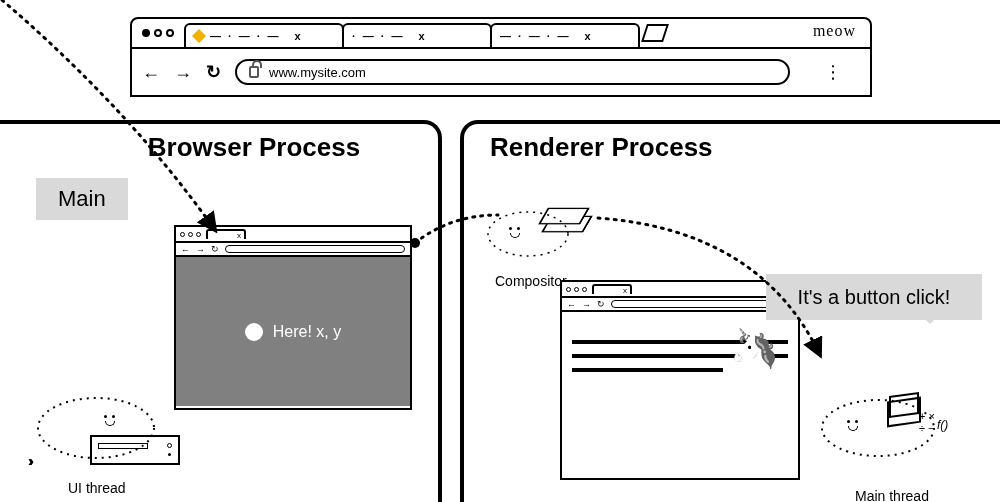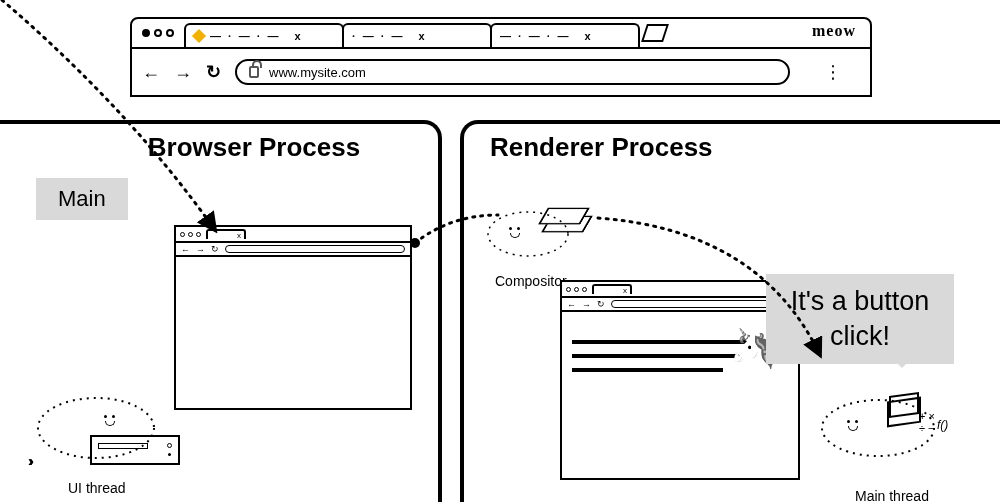--- a/index.html
+++ b/index.html
@@ -77,21 +77,20 @@
     margin-left: 6px;
     align-self: center;
   }
   .meow {
     position: absolute;
     right: 14px;
     top: 3px;
     font-size: 16px;
     font-family: "Comic Sans MS", cursive;
     letter-spacing: 1px;
-    font-weight: bold;
   }
   .toolbar {
     height: 46px;
     display: flex;
     align-items: center;
     padding: 0 10px;
     gap: 14px;
   }
   .nav-arrow {
     font-size: 18px;
@@ -244,24 +243,24 @@
   .textlines .line.short { width:70%; }
   .unicorn {
     position:absolute; top:44px; right:18px;
     font-size:40px; filter: grayscale(1) contrast(2);
   }
 
   
   .bubble {
     position: absolute;
     top: 274px; left: 766px;
-    width: 188px;
+    width: 216px;
     background: #d9d9d9;
     padding: 10px 14px;
-    font-size: 27px;
+    font-size: 20px;
     text-align: center;
     line-height: 1.3;
   }
   .bubble::after {
     content:""; position:absolute; bottom:-14px; right:42px;
     border: 10px solid transparent; border-top-color:#d9d9d9;
   }
 
   
   .mainthread {
@@ -345,20 +344,24 @@
       <span class="c"></span>
       <span class="c"></span>
     <div class="mini-tab">x</div>
   </div>
   <div class="mini-nav">
     <span>←</span>
       <span>→</span>
       <span>↻</span>
       <div class="u"></div>
   </div>
+  <div class="mini-content">
+    <span class="white-dot"></span>
+    <span>Here! x, y</span>
+  </div>
 </div>
 
 <div class="uithread">
   <div class="smiley">
       <span class="m"></span>
     </div>
   <div class="server">
     <div class="slot"></div>
       <div class="btns"></div>
   </div>

